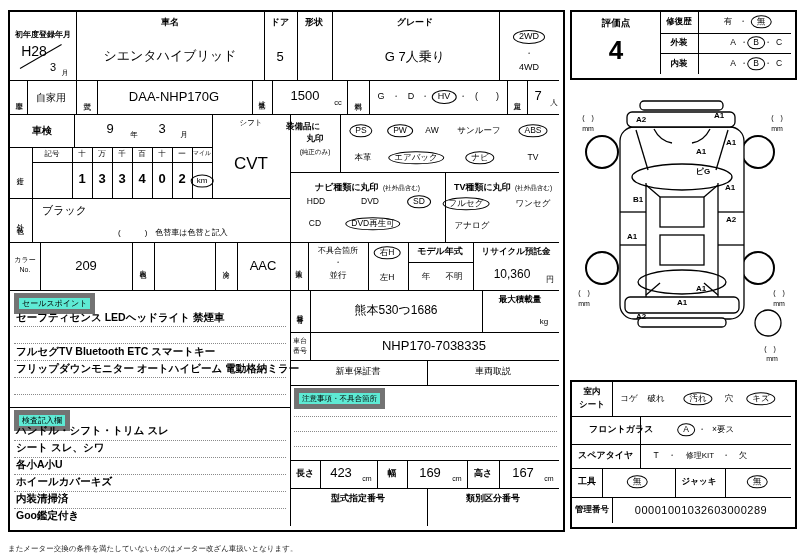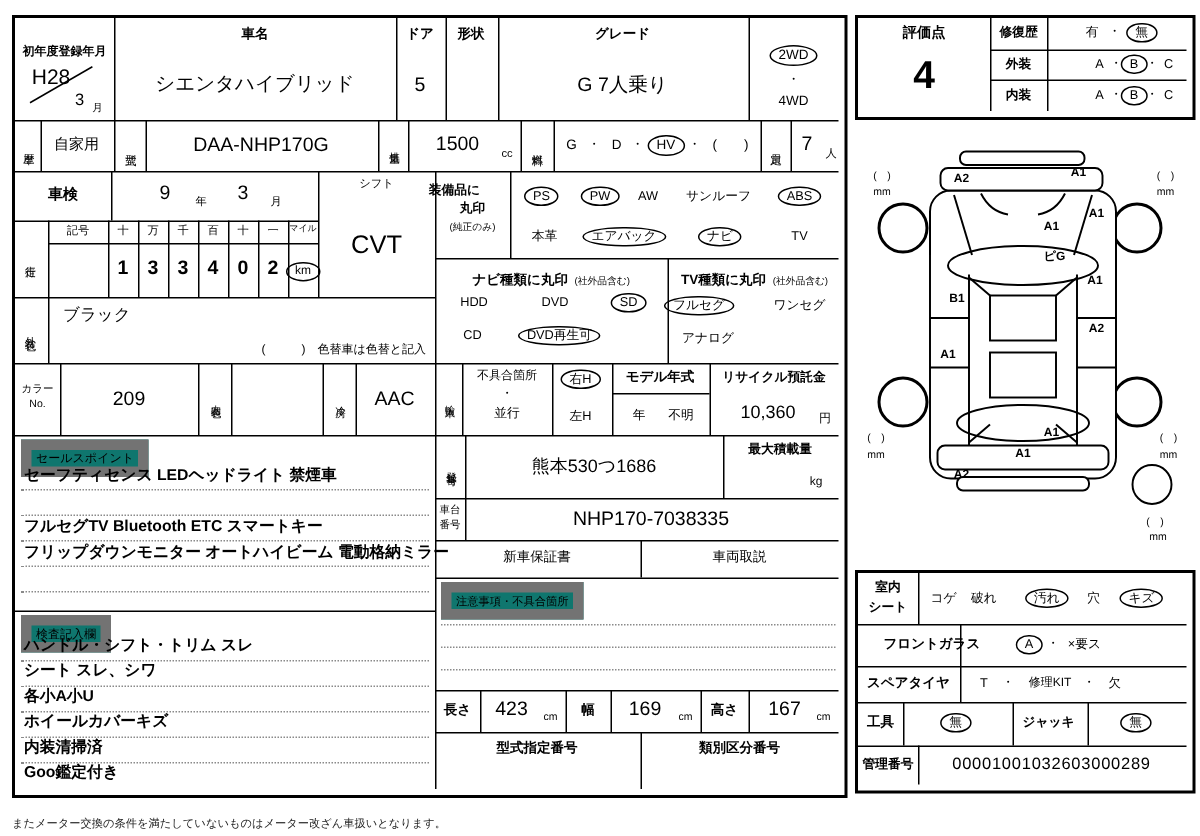--- a/index.html
+++ b/index.html
@@ -7,22 +7,22 @@
          font-family:"Liberation Sans","DejaVu Sans",sans-serif;overflow:hidden;}
   .box{position:absolute;border:2px solid #000;background:#fff;}
   .t{position:absolute;white-space:nowrap;line-height:1.1;}
   .tc{position:absolute;white-space:nowrap;line-height:1.1;transform:translate(-50%,-50%);}
   .tcv{position:absolute;white-space:nowrap;transform:translate(-50%,-50%);
        writing-mode:vertical-rl;text-orientation:upright;letter-spacing:1px;line-height:1;}
   .c{border:1.5px solid #000;border-radius:50%;padding:1px 5px;}
   .hl{position:absolute;background:#000;height:1px;}
   .vl{position:absolute;background:#000;width:1px;}
   .dl{position:absolute;border-bottom:1px dotted #8a8a8a;height:1px;}
-  .tab{position:absolute;border:7px solid #737373;font-size:8px;line-height:11px;
-       padding:0 3px;background:#0f766e;white-space:nowrap;}
+  .tab{position:absolute;border:5px solid #737373;font-size:8px;line-height:11px;
+       padding:0 3px;background:#5eead4;white-space:nowrap;}
   .bold{font-weight:bold;}
   .slash{position:absolute;height:1px;background:#000;transform-origin:left center;}
   svg{position:absolute;left:0;top:0;}
   .mark{position:absolute;white-space:nowrap;font-size:8px;font-weight:bold;transform:translate(-50%,-50%);}
 </style>
 </head>
 <body>
 
 <div id="sheet">
 
@@ -119,21 +119,21 @@
     <span class="tc" style="left:192px;top:141px;font-size:6px">マイル</span>
     <span class="tc c" style="left:192px;top:169px;font-size:8px">km</span>
 
     <span class="tc" style="left:241px;top:111px;font-size:7.5px">シフト</span>
     <span class="tc" style="left:241px;top:152px;font-size:17px">CVT</span>
 
     <i class="vl" style="left:22px;top:186px;height:44px"></i>
     <i class="hl" style="left:0;top:230px;width:280px"></i>
     <span class="tcv" style="left:10px;top:208px;font-size:7.5px">外装色</span>
     <span class="t" style="left:32px;top:192px;font-size:11px">ブラック</span>
-    <span class="t" style="left:108px;top:217px;width:166px;text-align:right;font-size:8px">(　　　)　色替車は色替と記入</span>
+    <span class="t" style="left:108px;top:217px;width:166px;text-align:left;font-size:8px">(　　　)　色替車は色替と記入</span>
 
     <i class="vl" style="left:30px;top:230px;height:48px"></i>
     <i class="vl" style="left:122px;top:230px;height:48px"></i>
     <i class="vl" style="left:144px;top:230px;height:48px"></i>
     <i class="vl" style="left:205px;top:230px;height:48px"></i>
     <i class="vl" style="left:227px;top:230px;height:48px"></i>
     <i class="hl" style="left:0;top:278px;width:280px"></i>
     <span class="tc" style="left:15px;top:248px;font-size:7px">カラー</span>
     <span class="tc" style="left:15px;top:258px;font-size:7px">No.</span>
     <span class="tc" style="left:76px;top:254px;font-size:13px">209</span>

